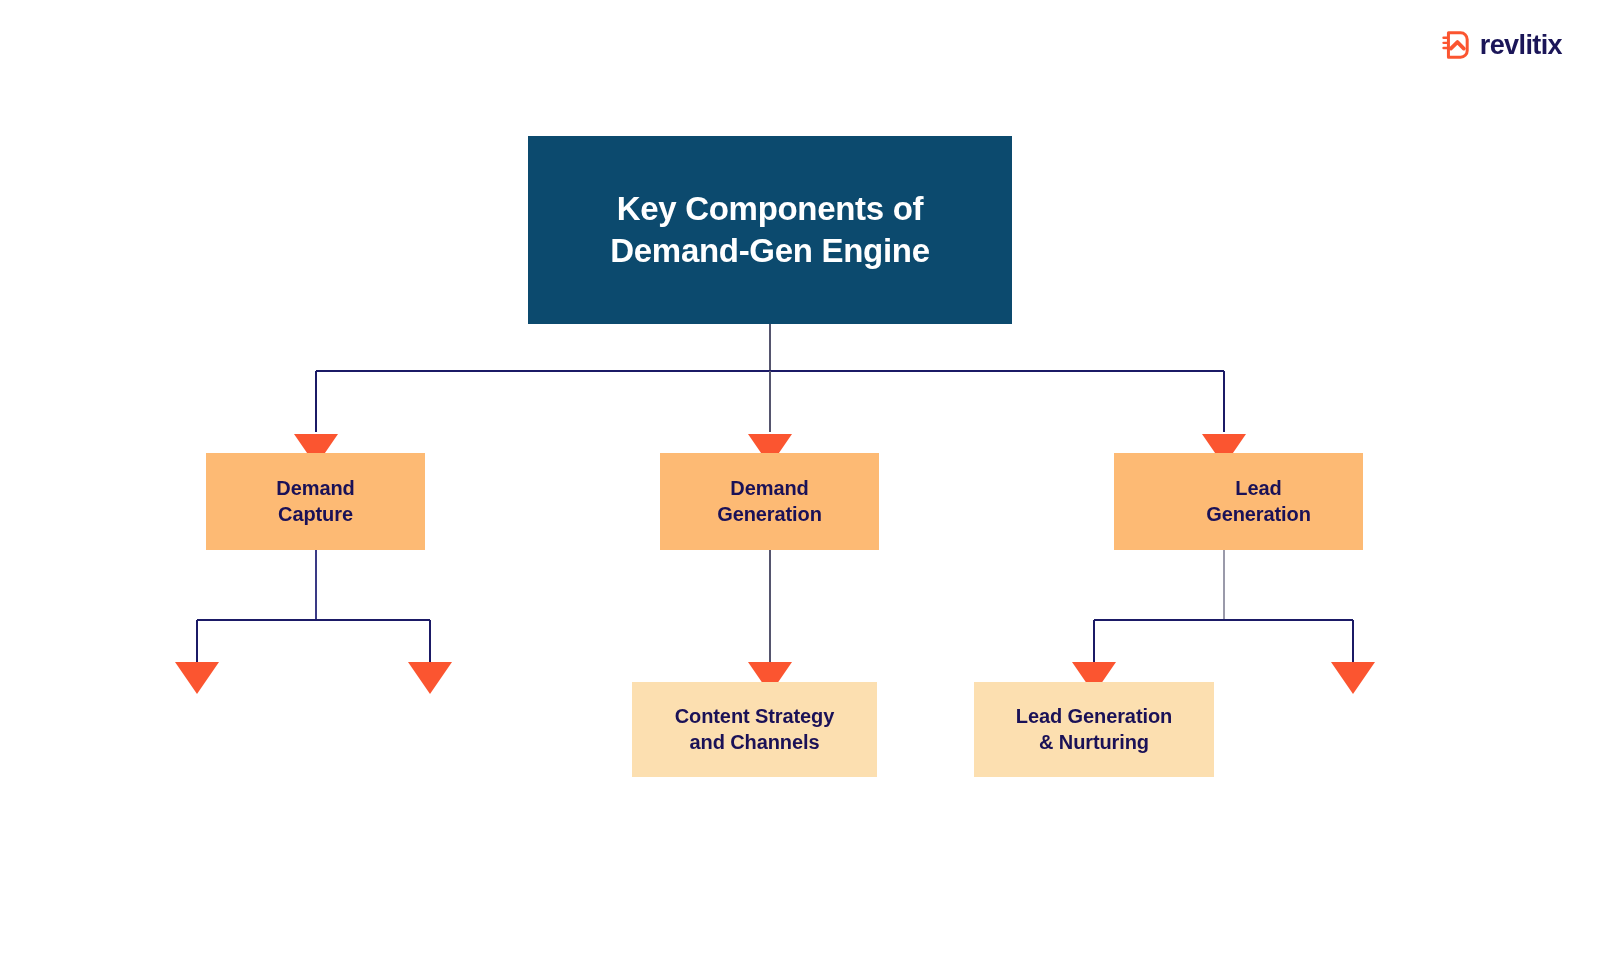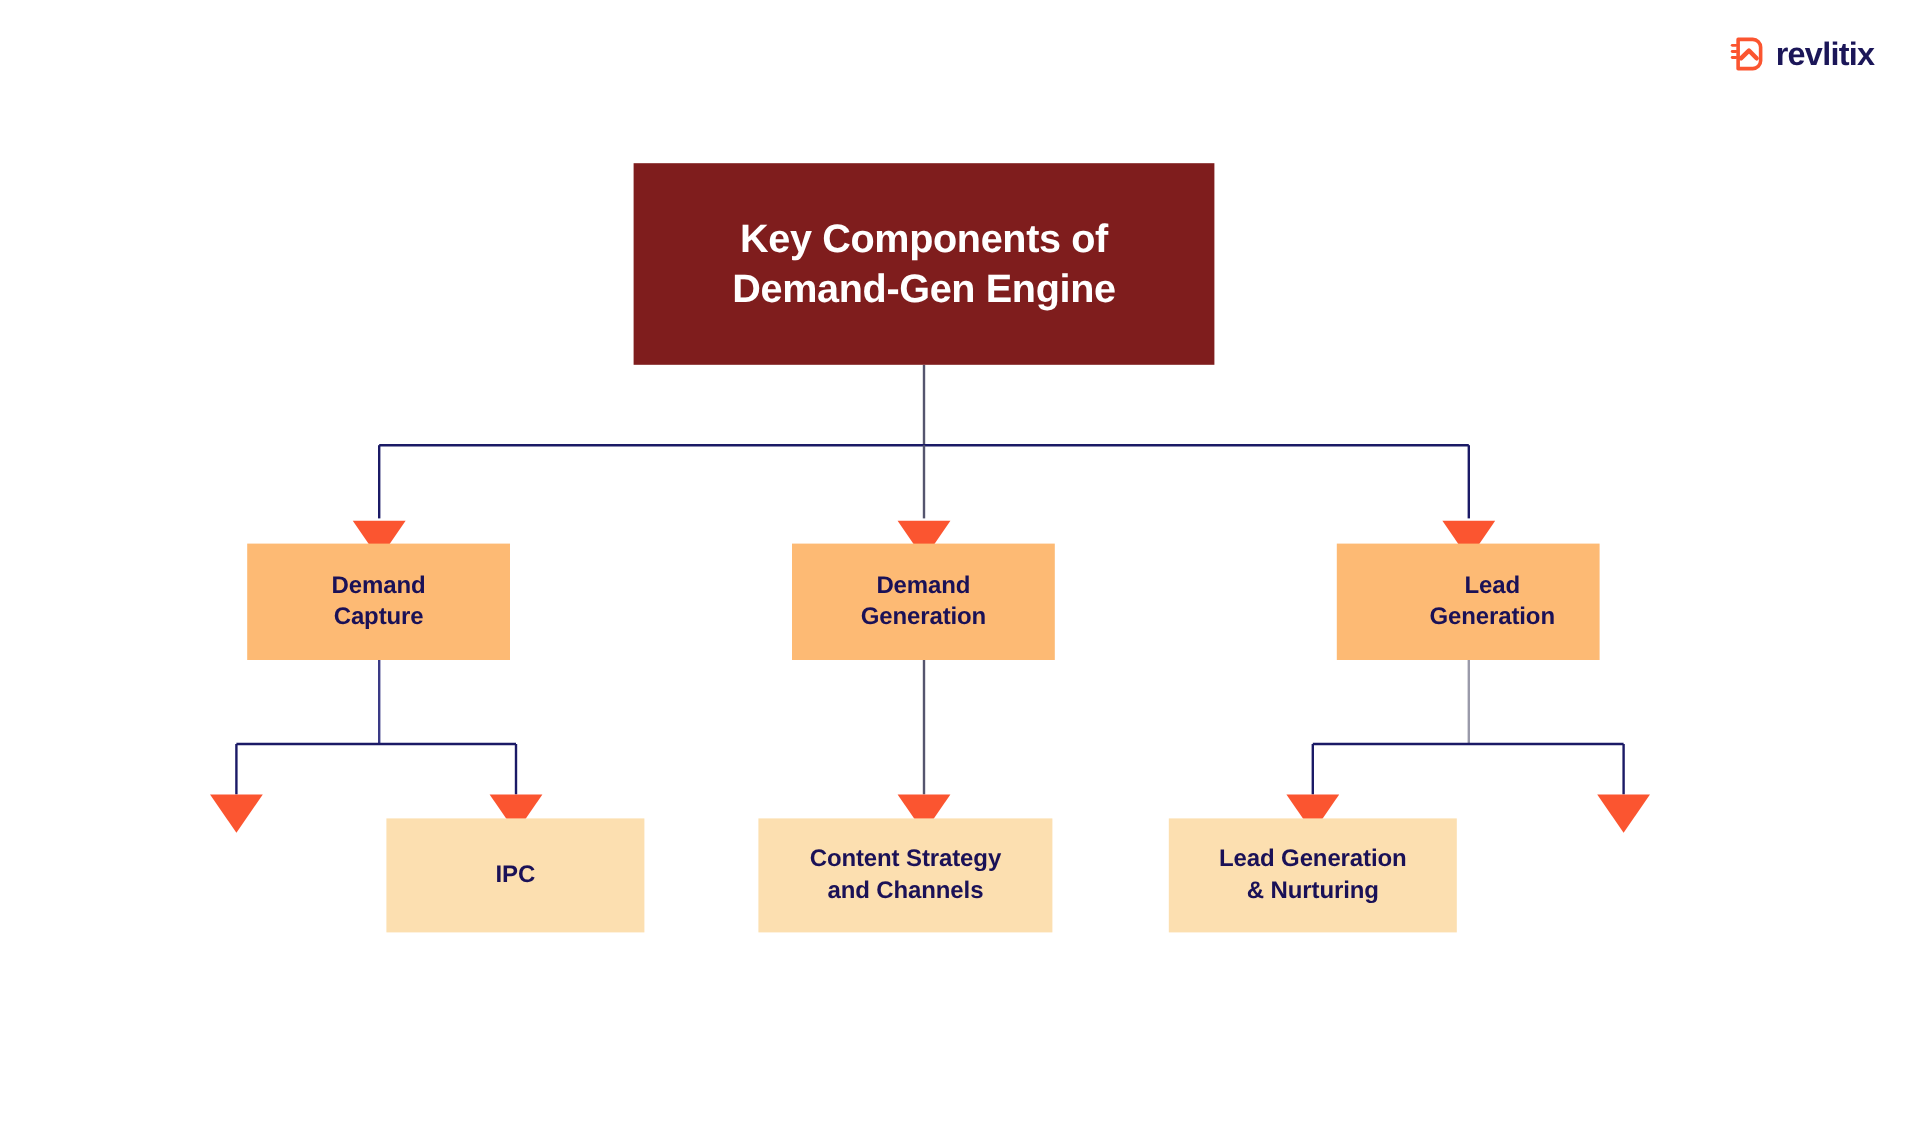--- a/index.html
+++ b/index.html
@@ -62,43 +62,43 @@
     justify-content: center;
     text-align: center;
     line-height: 1.26;
   }
   .node .txt {
     display: block;
     white-space: pre-line;
   }
 
   .node.root {
-    background: #7f1d1d;
+    background: #0c4a6e;
     color: #ffffff;
     left: 528px;
     top: 136px;
     width: 484px;
-    height: 168px;
+    height: 188px;
     font-size: 33px;
     font-weight: bold;
     letter-spacing: -0.3px;
   }
 
   .node.mid {
     background: #fdba74;
     color: #1a1157;
     top: 453px;
     height: 97px;
     font-size: 20px;
     font-weight: bold;
     letter-spacing: -0.1px;
   }
   .node.mid.m1 { left: 206px;  width: 219px; }
   .node.mid.m2 { left: 660px;  width: 219px; }
-  .node.mid.m3 { left: 1114px; width: 219px; padding-left: 40px; }
+  .node.mid.m3 { left: 1114px; width: 249px; padding-left: 40px; }
 
   .node.leaf {
     background: #fcdfb0;
     color: #1a1157;
     top: 682px;
     height: 95px;
     font-size: 20px;
     font-weight: bold;
     letter-spacing: -0.1px;
   }
@@ -172,23 +172,20 @@
   </div>
   <div class="node mid m2">
     <span class="txt">Demand
 Generation</span>
   </div>
   <div class="node mid m3">
     <span class="txt">Lead
 Generation</span>
   </div>
 
-  <div class="node leaf l2">
-    <span class="txt">IPC</span>
-  </div>
   <div class="node leaf l3">
     <span class="txt">Content Strategy
 and Channels</span>
   </div>
   <div class="node leaf l4">
     <span class="txt">Lead Generation
 &amp; Nurturing</span>
   </div>
 
 </div>

